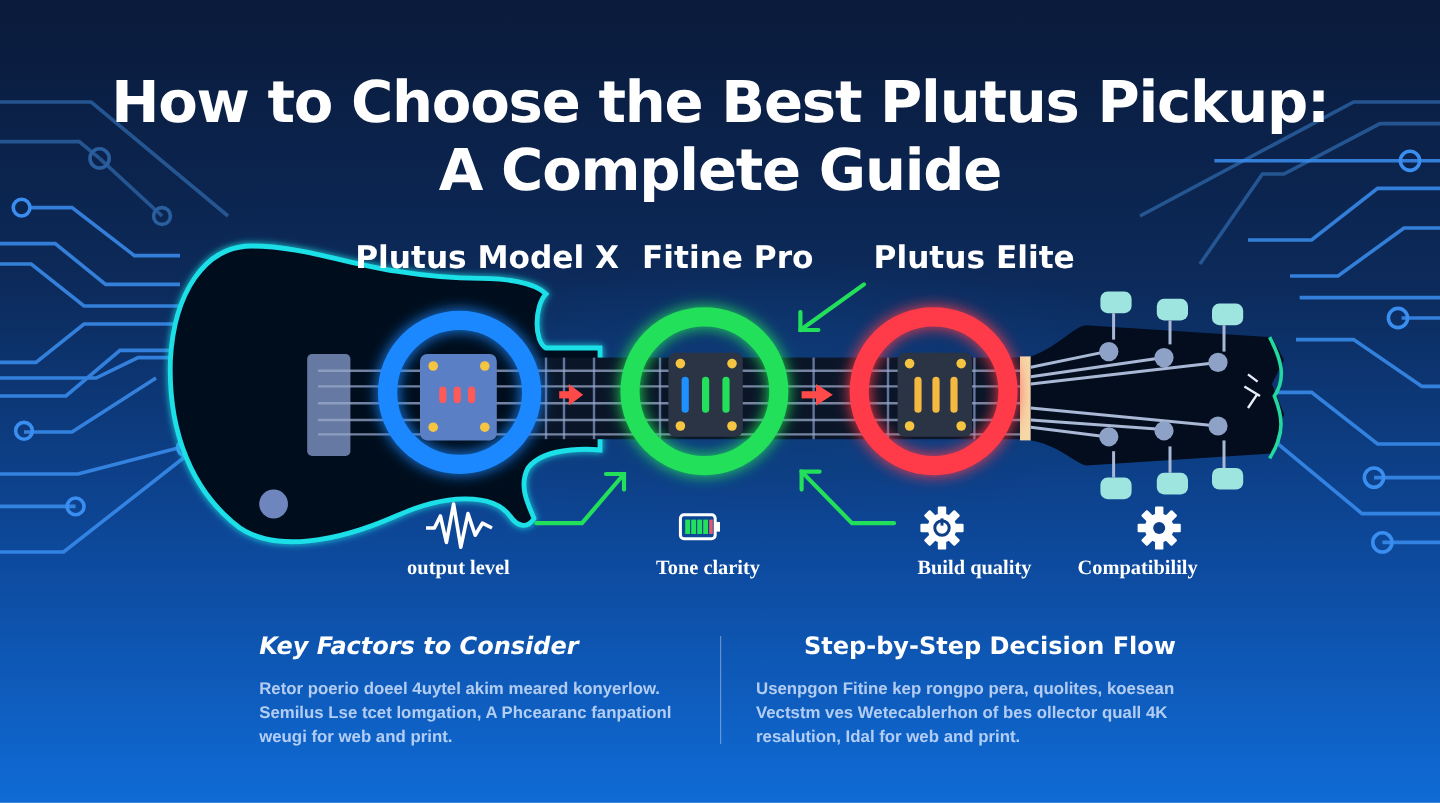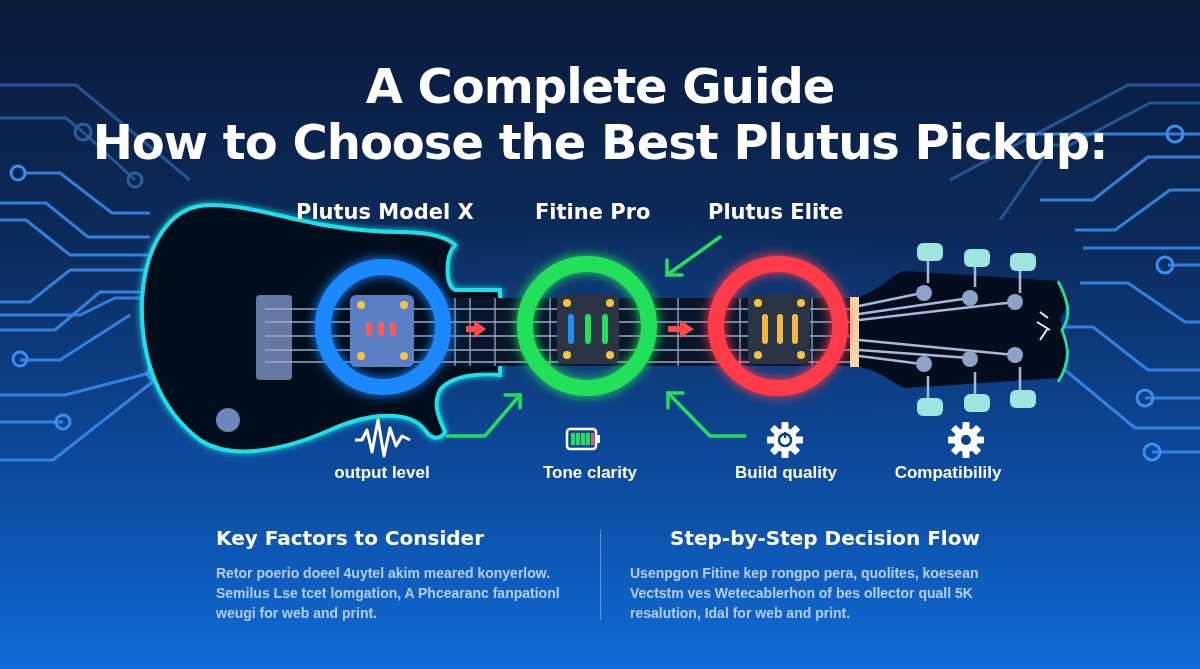--- a/index.html
+++ b/index.html
@@ -8,26 +8,26 @@
     font-family:"Liberation Sans", sans-serif;
     background: linear-gradient(180deg, #0a1a3a 0%, #0c2a5a 35%, #0d4a9e 70%, #0f6bd6 100%);
   }
   .bg-svg { position:absolute; left:0; top:0; width:1200px; height:669px; }
   .title {
     position:absolute; left:0; width:1200px; top:58px; text-align:center;
     color:#fff; font-weight:bold; font-size:48px; line-height:56px;
     font-family:"DejaVu Sans", sans-serif; letter-spacing:-1px;
   }
   .model-label {
-    position:absolute; top:200px; color:#fff; font-size:21px; font-weight:bold;
+    position:absolute; top:200px; color:#fff; font-size:26px; font-weight:bold;
     font-family:"DejaVu Sans", sans-serif; white-space:nowrap;
   }
   .factor-label {
     position:absolute; top:463px; color:#fff; font-size:17px; font-weight:bold;
-    font-family:Liberation Sans, sans-serif; white-space:nowrap; transform:translateX(-50%);
+    font-family:Liberation Serif, serif; white-space:nowrap; transform:translateX(-50%);
   }
   .section-head {
     position:absolute; top:526px; color:#fff; font-size:20px; font-weight:bold;
     font-family:"DejaVu Sans", sans-serif; white-space:nowrap;
   }
   .section-body {
     position:absolute; top:563px; color:rgba(220,232,255,0.8); font-size:14px;
     line-height:20px; width:360px;font-weight:bold;
   }
   .divider { position:absolute; left:600px; top:530px; width:1px; height:90px; background:rgba(255,255,255,0.35); }
@@ -246,32 +246,32 @@
         <rect x="-3.5" y="-18" width="7" height="36" rx="1"></rect>
         <rect x="-18" y="-3.5" width="36" height="7" rx="1"></rect>
       <rect x="-3.5" y="-18" width="7" height="36" rx="1" transform="rotate(45)"></rect>
         <rect x="-3.5" y="-18" width="7" height="36" rx="1" transform="rotate(-45)"></rect>
       </g>
     <circle r="5" fill="#0d3f86"></circle>
   </g>
 </svg>
 
 <div class="title">
+  <div>How to Choose the Best Plutus Pickup:</div>
   <div>A Complete Guide</div>
-  <div>How to Choose the Best Plutus Pickup:</div>
 </div>
 
 <div class="model-label" style="left:296px;">Plutus Model X</div>
 <div class="model-label" style="left:535px;">Fitine Pro</div>
-<div class="model-label" style="left:708px;">Plutus Elite</div>
+<div class="model-label" style="left:728px;">Plutus Elite</div>
 
 <div class="factor-label" style="left:382px;">output level</div>
 <div class="factor-label" style="left:590px;">Tone clarity</div>
-<div class="factor-label" style="left:786px;">Build quality</div>
+<div class="factor-label" style="left:812px;">Build quality</div>
 <div class="factor-label" style="left:948px;">Compatibilily</div>
 
-<div class="section-head" style="left:216px;">Key Factors to Consider</div>
+<div class="section-head" style="left:216px;font-style:italic;">Key Factors to Consider</div>
 <div class="section-body" style="left:216px;">Retor poerio doeel 4uytel akim meared konyerlow. Semilus Lse tcet lomgation, A Phcearanc fanpationl weugi for web and print.</div>
 
 <div class="divider"></div>
 
 <div class="section-head" style="left:630px;margin-left:40px;">Step-by-Step Decision Flow</div>
-<div class="section-body" style="left:630px;">Usenpgon Fitine kep rongpo pera, quolites, koesean Vectstm ves Wetecablerhon of bes ollector quall 5K resalution, Idal for web and print.</div>
+<div class="section-body" style="left:630px;">Usenpgon Fitine kep rongpo pera, quolites, koesean Vectstm ves Wetecablerhon of bes ollector quall 4K resalution, Idal for web and print.</div>
 
 </body></html>

